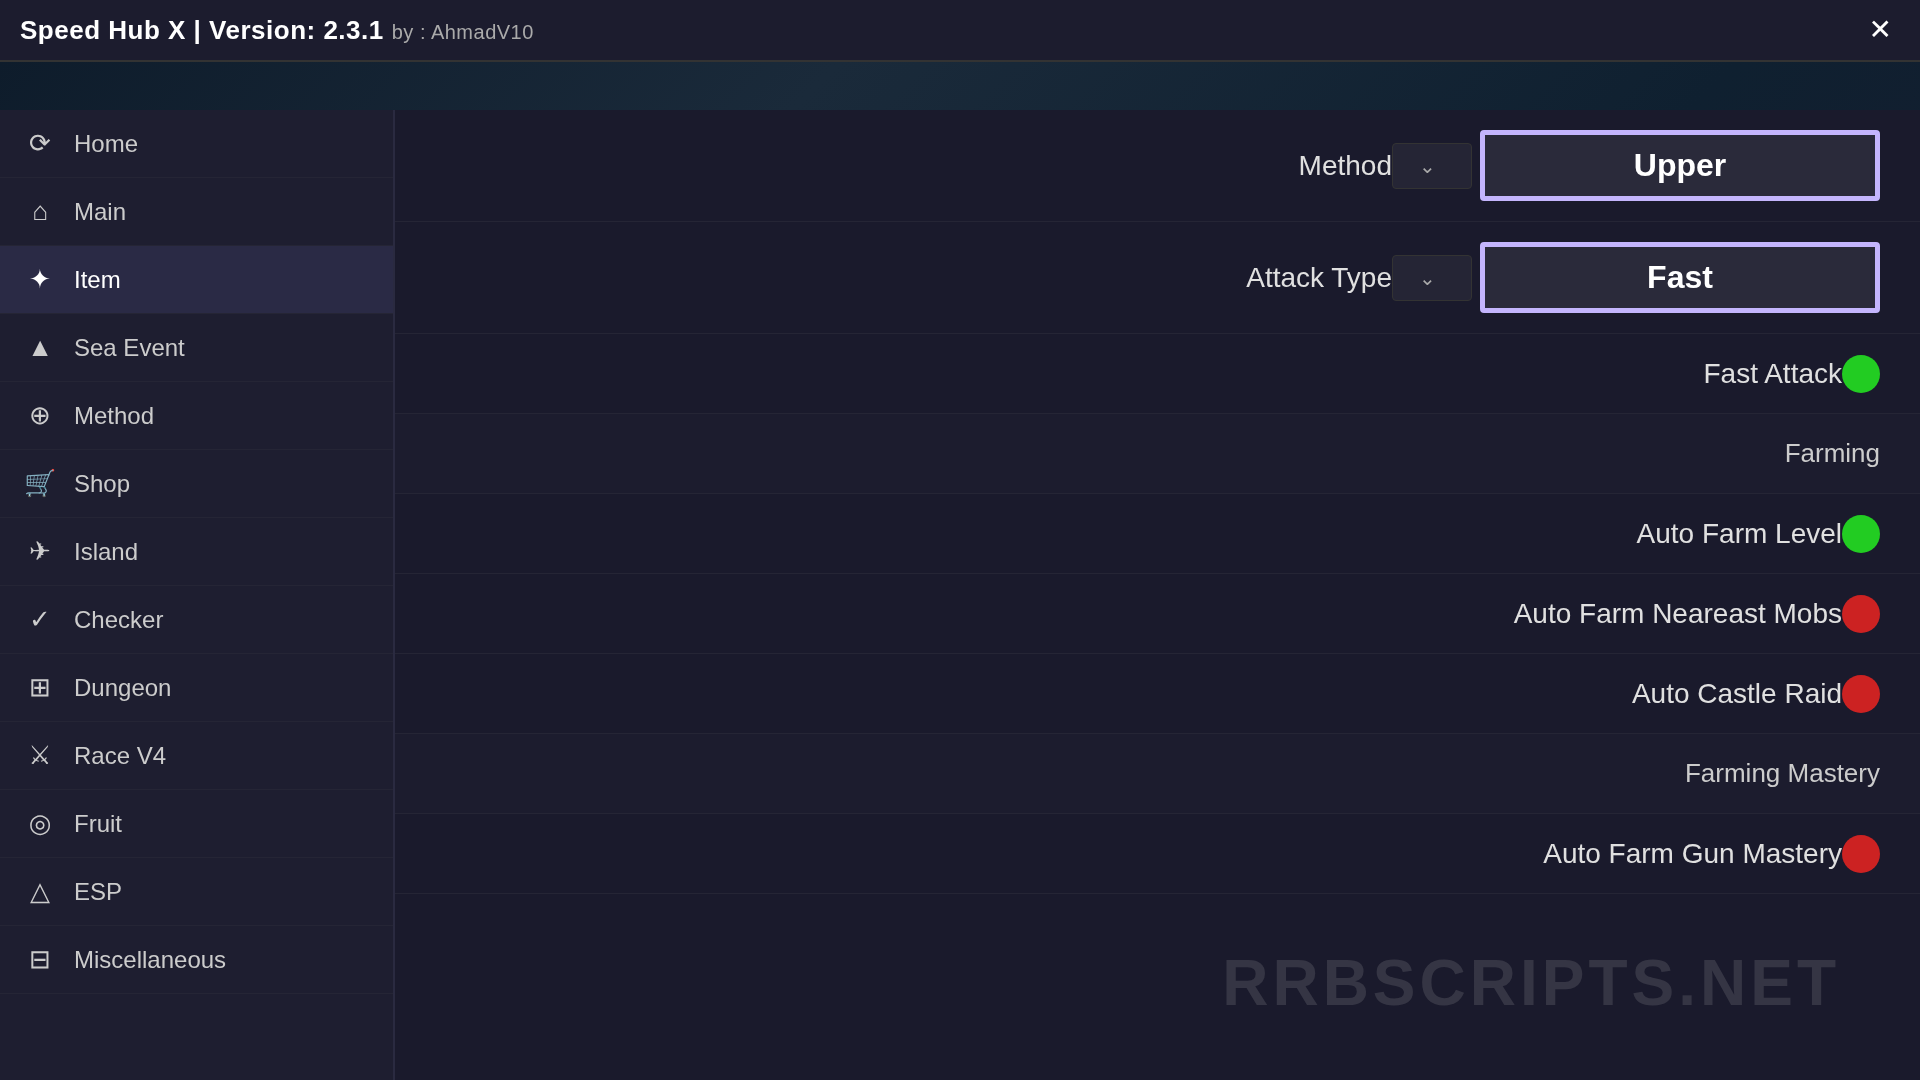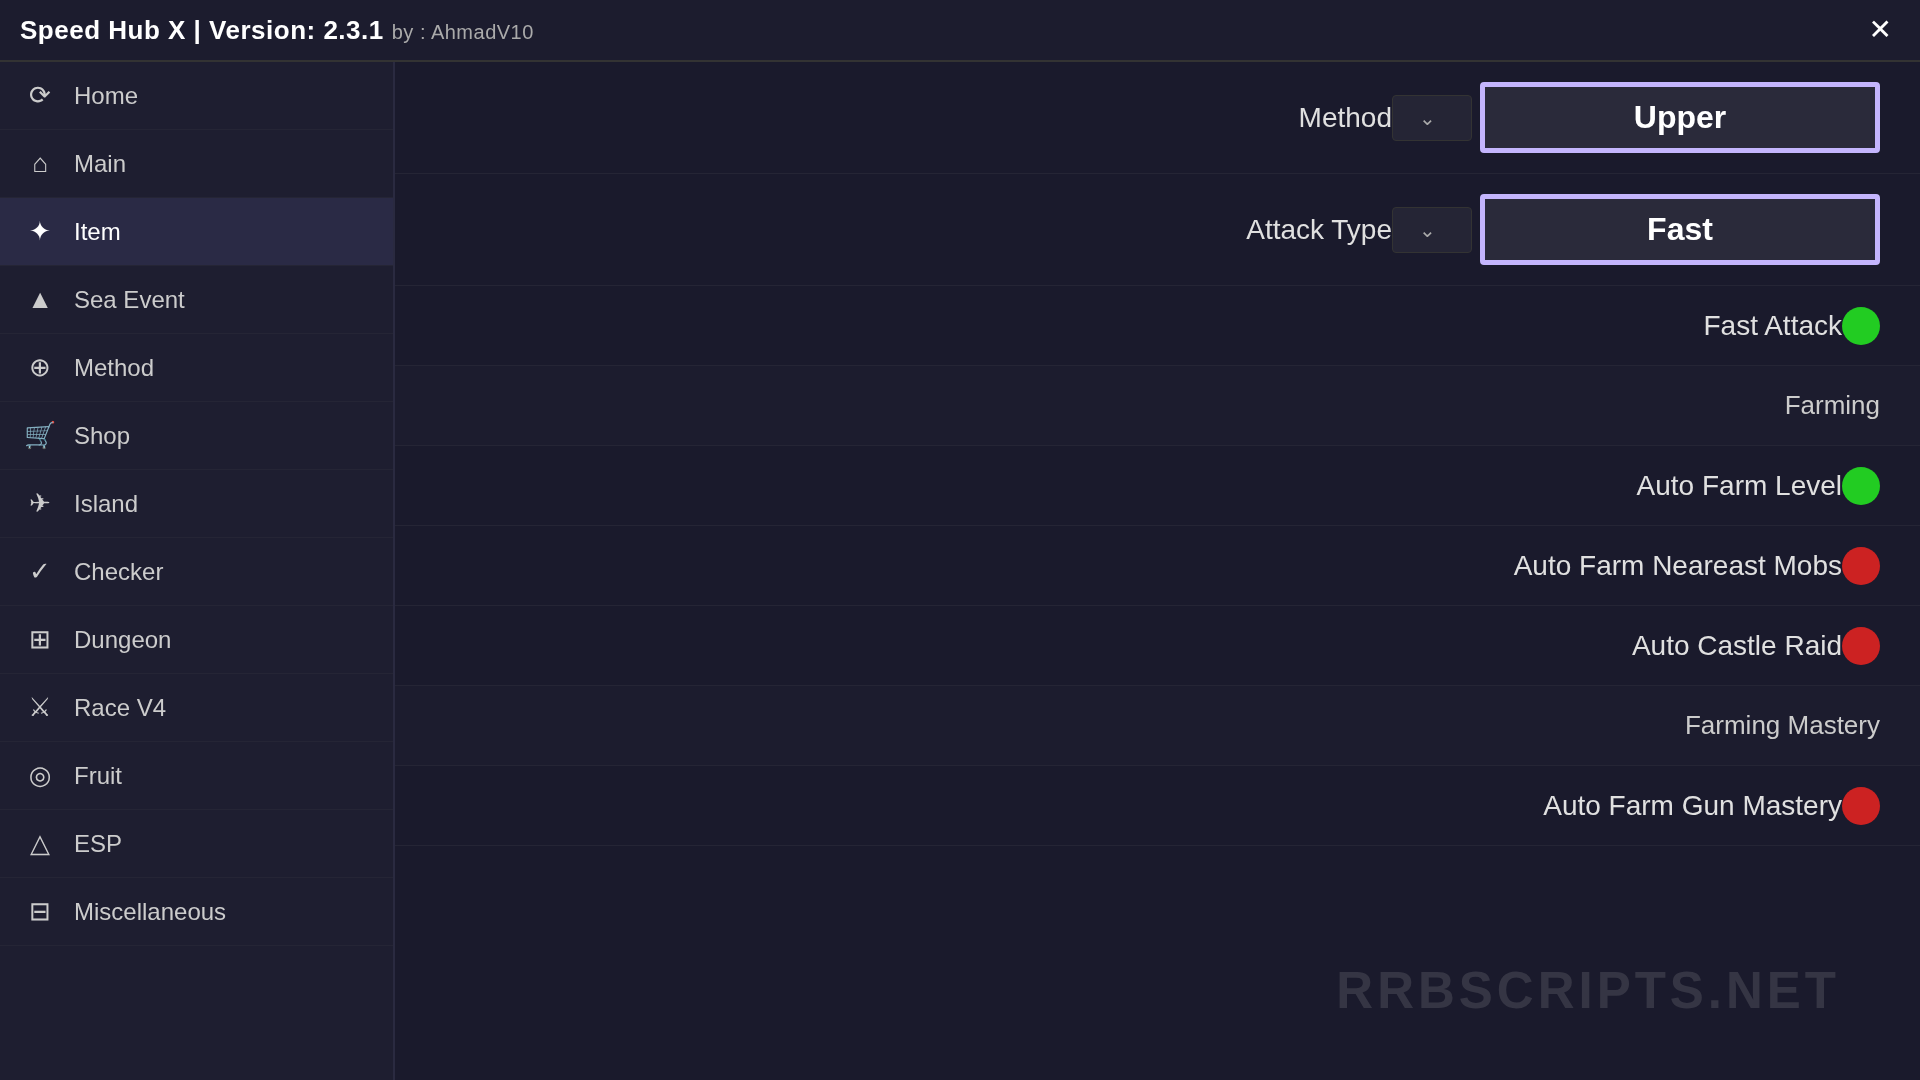--- a/index.html
+++ b/index.html
@@ -24,20 +24,21 @@
     .window {
       position: absolute;
       top: 0;
       left: 0;
       right: 0;
       bottom: 0;
       background: transparent;
       z-index: 10;
       display: flex;
       flex-direction: column;
+      gap: 48px;
     }
 
     
     .title-bar {
       background: #1c1c2e;
       border-bottom: 2px solid #333;
       padding: 12px 20px;
       display: flex;
       align-items: center;
       justify-content: space-between;
@@ -191,21 +192,21 @@
     }
     .toggle-circle.on { background: #22cc22; }
     .toggle-circle.off { background: #cc2222; }
 
     
     .watermark {
       position: absolute;
       bottom: 60px;
       right: 80px;
       color: rgba(180,180,180,0.18);
-      font-size: 51px;
+      font-size: 64px;
       font-weight: 900;
       letter-spacing: 4px;
       pointer-events: none;
       z-index: 5;
       transform: rotate(0deg);
     }
 
     
     .main-panel::-webkit-scrollbar { width: 8px; }
     .main-panel::-webkit-scrollbar-track { background: #1a1a2c; }

